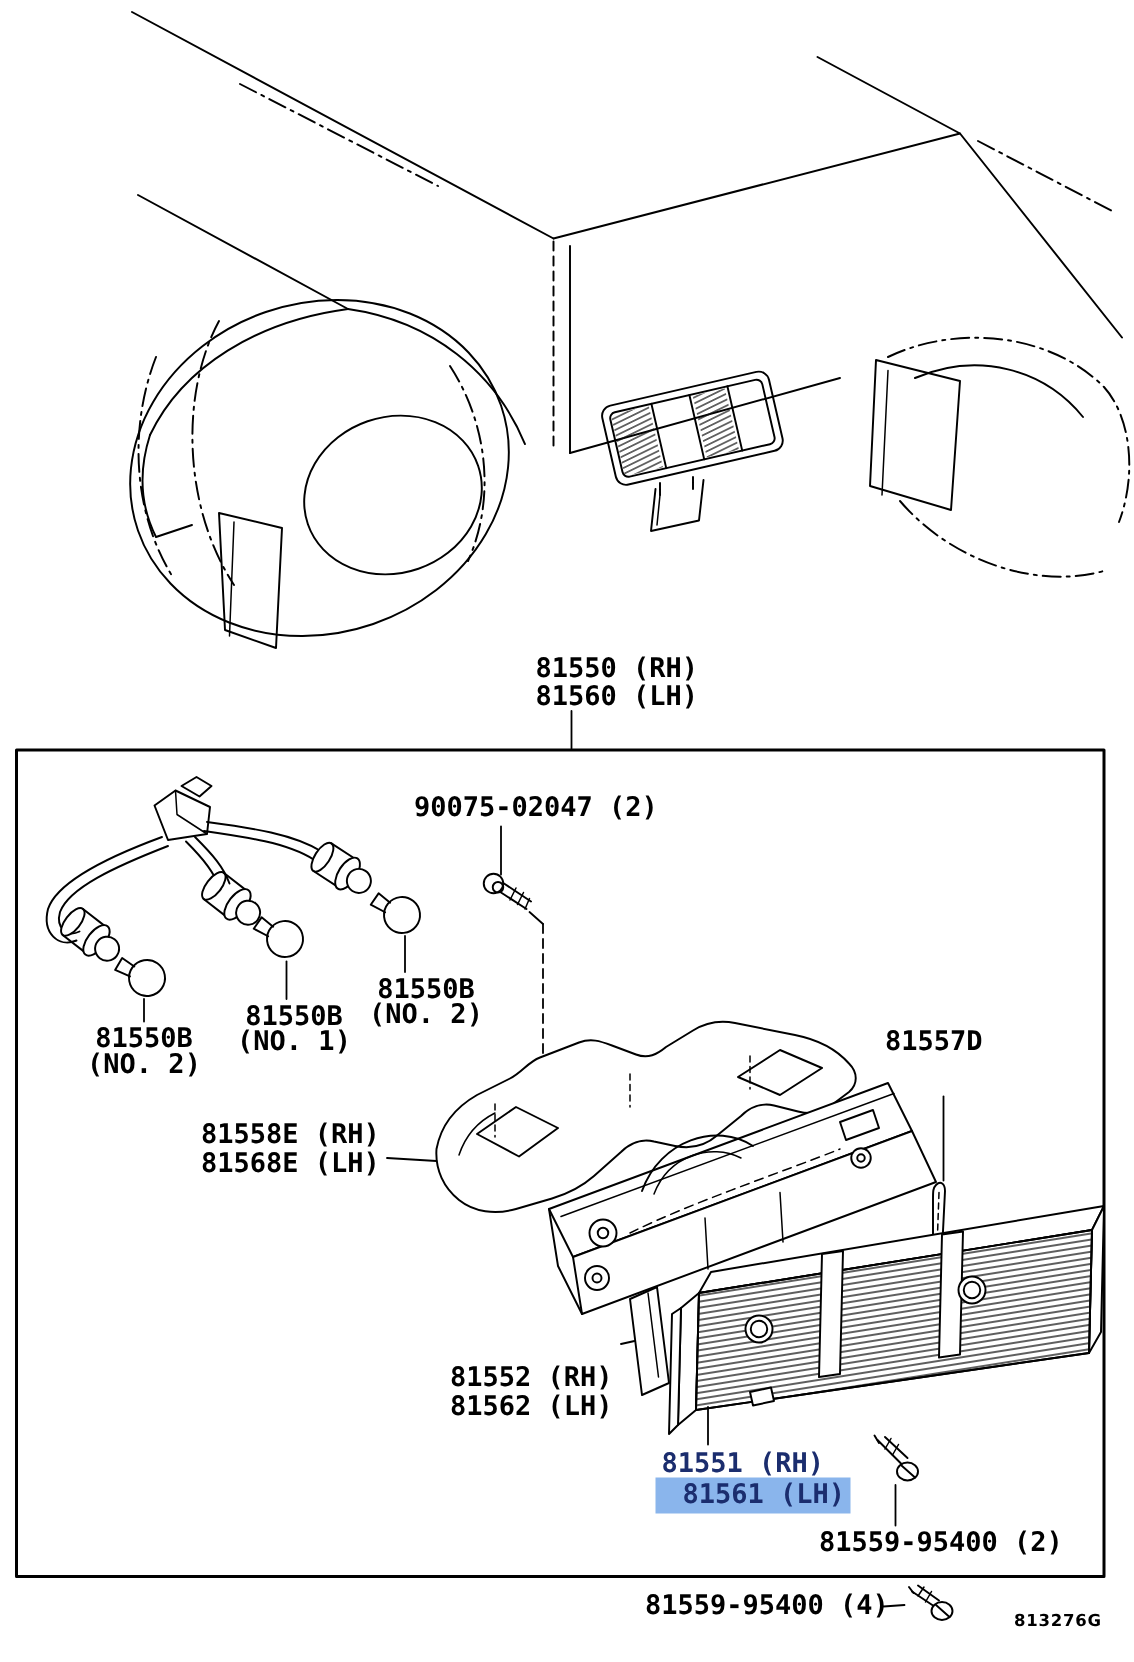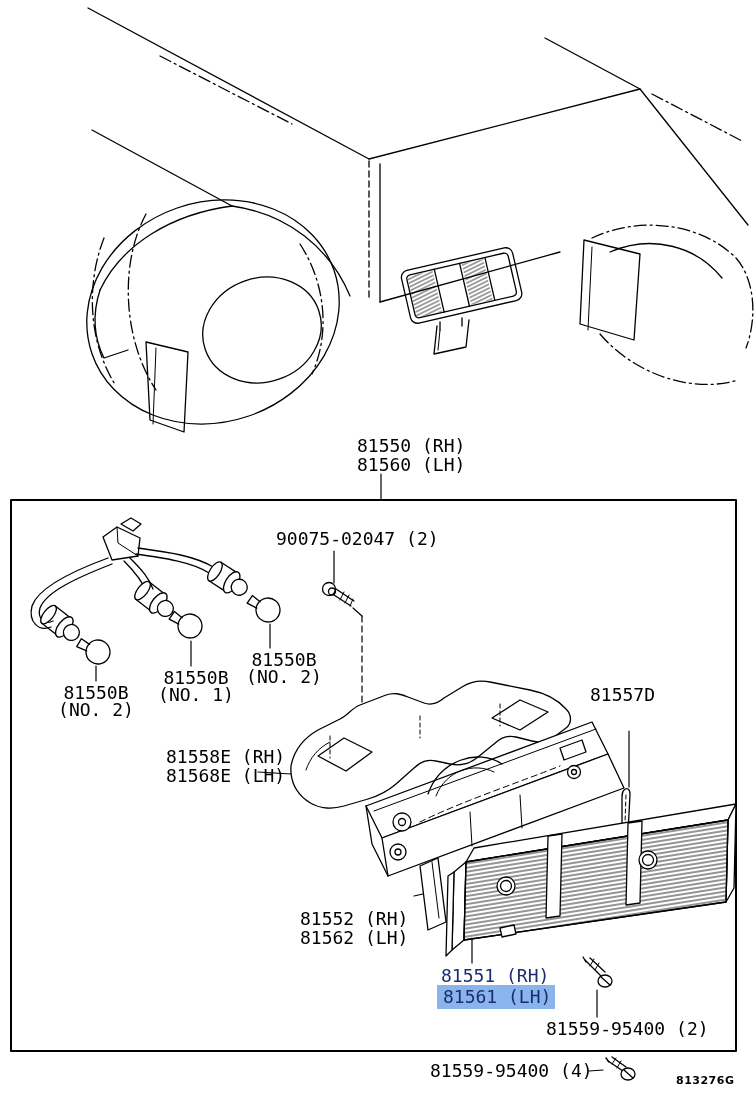--- a/index.html
+++ b/index.html
@@ -6,29 +6,29 @@
   body{
     width:756px;height:1108px;position:relative;background:#fff;overflow:hidden;
     font-family:"DejaVu Sans Mono","Liberation Mono",monospace;
   }
   svg{position:absolute;left:0;top:0;}
   .dd{stroke-dasharray:12 4 2 4;}
   .ds{stroke-dasharray:6 4;}
   .d3{stroke-dasharray:4 3;}
   .t1{stroke-width:1;}
   .plabel{
-    position:absolute;font-weight:normal;font-size:18px;line-height:19px;
+    position:absolute;font-weight:bold;font-size:18px;line-height:19px;
     color:#000;white-space:nowrap;z-index:5;
   }
   .plabel .note{font-size:18px;line-height:15px;}
   .center{text-align:center;}
   #lens-label{color:var(--highlight-text,#1b2d6e);}
   #lens-label .hl{
     background:var(--highlight-bg,#8ab5ec);
-    padding:2px 4px 3px 6px;margin-left:-4px;display:inline-block;
+    padding:2px 4px 3px 18px;margin-left:-4px;display:inline-block;
   }
   .code{
     position:absolute;font-family:"DejaVu Sans","Liberation Sans",sans-serif;
     font-weight:bold;font-size:11px;letter-spacing:0.5px;color:#000;
   }
 </style>
 </head>
 <body>
 
 <svg width="756" height="1108" viewBox="0 0 756 1108" aria-hidden="true">
@@ -247,21 +247,21 @@
 <div class="plabel center" style="left:144px;top:668px;width:104px;">
   <div>81550B</div>
   <div class="note">(NO. 1)</div>
 </div>
 
 <div class="plabel center" style="left:232px;top:650px;width:104px;">
   <div>81550B</div>
   <div class="note">(NO. 2)</div>
 </div>
 
-<div class="plabel" style="left:134px;top:747px;margin-left:32px;">
+<div class="plabel" style="left:134px;top:747px;">
   <div>81558E (RH)</div>
   <div>81568E (LH)</div>
 </div>
 
 <div class="plabel" style="left:590px;top:685px;">
   <div>81557D</div>
 </div>
 
 <div class="plabel" style="left:300px;top:909px;">
   <div>81552 (RH)</div>

